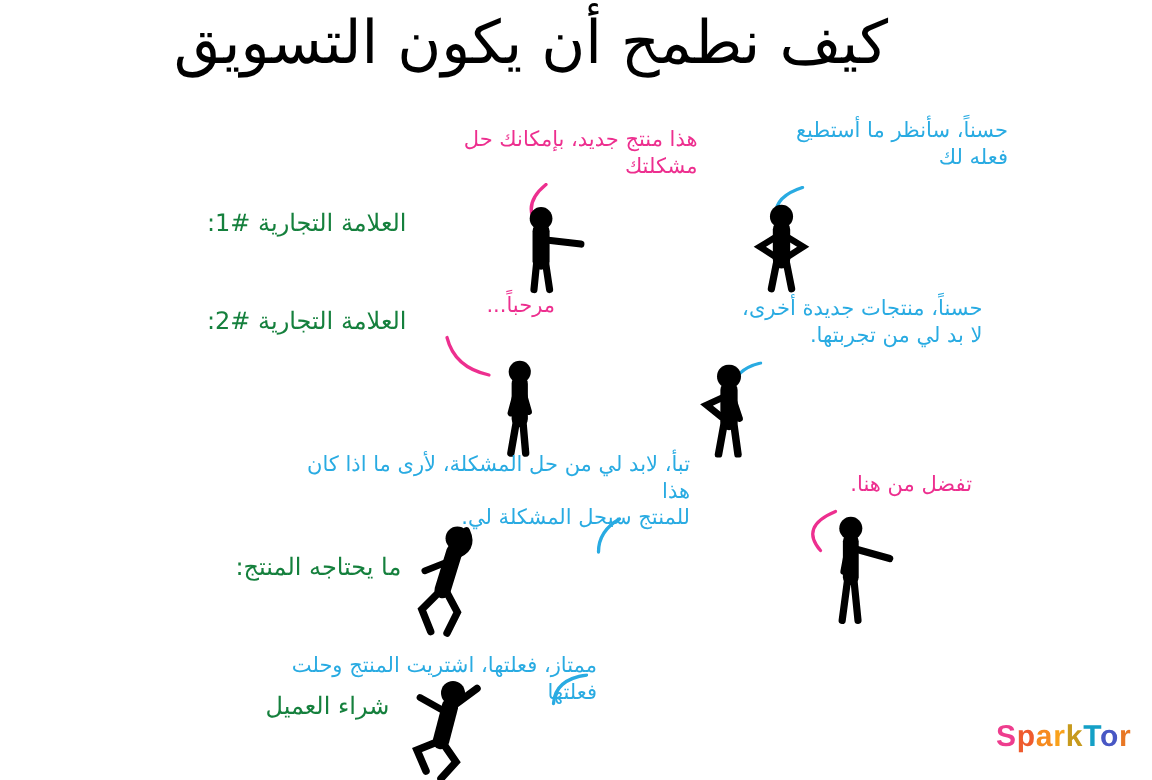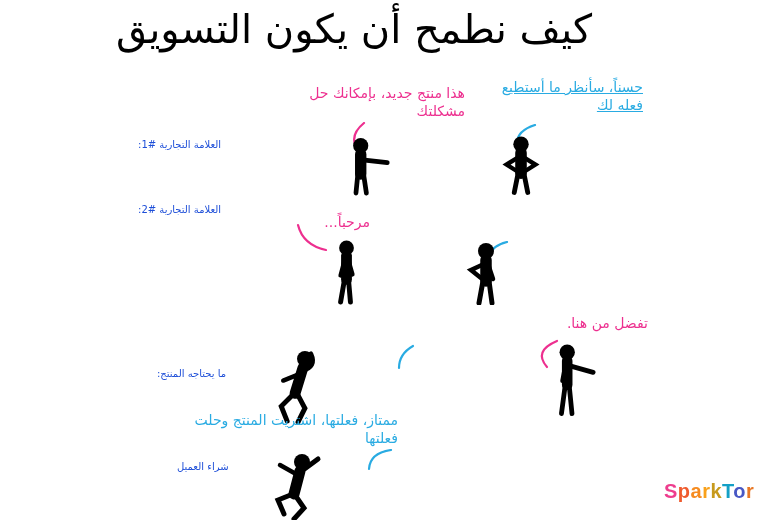--- a/index.html
+++ b/index.html
@@ -6,21 +6,21 @@
   .canvas{
     position:relative;width:768px;height:520px;background:#ffffff;
     overflow:hidden;font-family:"DejaVu Sans",sans-serif;
   }
   .title{
     position:absolute;top:6px;left:0;width:708px;text-align:center;
     direction:rtl;font-size:40px;color:#000;
     font-family:"DejaVu Serif","DejaVu Sans",serif;
   }
   .label{
-    position:absolute;direction:rtl;font-size:10px;color:#1d4ed8;white-space:nowrap;
+    position:absolute;direction:rtl;font-size:16px;color:#15803d;white-space:nowrap;
   }
   .bubble{
     position:absolute;direction:rtl;font-size:14px;line-height:1.25;
   }
   .bubble.center{}
   .bubble.right{text-align:right;}
   .pink{color:#ed2f8f;}
   .blue{color:#29abe2;}
   .u{}
   .fig,.tail{position:absolute;}
@@ -53,21 +53,21 @@
   <div class="fig" style="left:337px;top:137px;">
     <svg width="55" height="59" viewBox="0 0 58 60" fill="none" stroke="#000" stroke-linecap="round">
       <circle cx="25" cy="8" r="8" fill="#000" stroke="none"></circle>
       <path d="M25,17 L25,38" stroke-width="12"></path>
       <path d="M27,23 L53,26" stroke-width="5"></path>
       <path d="M22,38 L20,58" stroke-width="5"></path>
       <path d="M28,38 L31,58" stroke-width="5"></path>
     </svg>
   </div>
 
-  <div class="bubble blue right" style="left:485px;top:79px;width:158px;text-decoration:underline;">
+  <div class="bubble blue right" style="left:514px;top:79px;width:158px;">
     <span>حسناً، سأنظر ما أستطيع</span><br>
     <span>فعله لك</span>
   </div>
 
   <div class="tail" style="left:509px;top:124px;">
     <svg width="28" height="27" viewBox="0 0 28 27">
         <path d="M26,1 Q4,8 9,25" fill="none" stroke="#29abe2" stroke-width="2.2" stroke-linecap="round"></path>
       </svg>
   </div>
 
@@ -77,57 +77,65 @@
       <path d="M28,17 L28,38" stroke-width="12"></path>
       <path d="M26,21 L13,29 L24,36" stroke-width="4.5"></path>
       <path d="M30,21 L43,29 L32,36" stroke-width="4.5"></path>
       <path d="M25,38 L21,58" stroke-width="5"></path>
       <path d="M31,38 L35,58" stroke-width="5"></path>
     </svg>
   </div>
 
   <div class="label" style="left:138px;top:204px;">العلامة التجارية #2:</div>
 
-  <div class="bubble pink center" style="left:308px;top:214px;width:62px;">مرحباً...</div>
+  <div class="bubble pink center" style="left:308px;top:196px;width:62px;">مرحباً...</div>
 
   <div class="tail" style="left:295px;top:223px;">
     <svg width="34" height="30" viewBox="0 0 34 30">
         <path d="M3,2 Q8,22 31,27" fill="none" stroke="#ed2f8f" stroke-width="2.2" stroke-linecap="round"></path>
       </svg>
   </div>
 
   <div class="fig" style="left:327px;top:240px;">
     <svg width="39" height="65" viewBox="0 0 38 66" fill="none" stroke="#000" stroke-linecap="round">
       <circle cx="19" cy="8" r="7.5" fill="#000" stroke="none"></circle>
       <path d="M19,16 L19,40" stroke-width="11"></path>
       <path d="M17,21 L13,36" stroke-width="4.5"></path>
       <path d="M21,21 L25,35" stroke-width="4.5"></path>
       <path d="M17,40 L13,63" stroke-width="5"></path>
       <path d="M21,40 L23,63" stroke-width="5"></path>
     </svg>
   </div>
 
+  <div class="bubble blue right" style="left:445px;top:198px;width:210px;">
+    <span>حسناً، منتجات جديدة أخرى،</span><br>
+    <span>لا بد لي من تجربتها.</span>
+  </div>
 
   <div class="tail" style="left:483px;top:241px;">
     <svg width="26" height="24" viewBox="0 0 26 24">
         <path d="M24,1 Q4,6 6,22" fill="none" stroke="#29abe2" stroke-width="2.2" stroke-linecap="round"></path>
       </svg>
   </div>
 
   <div class="fig" style="left:458px;top:243px;">
     <svg width="50" height="62" viewBox="0 0 48 62" fill="none" stroke="#000" stroke-linecap="round">
       <circle cx="27" cy="8" r="8" fill="#000" stroke="none"></circle>
       <path d="M27,17 L27,38" stroke-width="11.5"></path>
       <path d="M25,21 L12,27 L22,35" stroke-width="4.5"></path>
       <path d="M29,21 L34,36" stroke-width="4.5"></path>
       <path d="M24,38 L20,60" stroke-width="5"></path>
       <path d="M30,38 L33,60" stroke-width="5"></path>
     </svg>
   </div>
 
+  <div class="bubble blue right" style="left:197px;top:302px;width:263px;">
+    <span>تبأ، لابد لي من حل المشكلة، لأرى ما اذا كان هذا</span><br>
+    <span>للمنتج سيحل المشكلة لي.</span>
+  </div>
 
   <div class="tail" style="left:395px;top:344px;">
     <svg width="22" height="26" viewBox="0 0 22 26">
         <path d="M18,2 Q4,10 4,24" fill="none" stroke="#29abe2" stroke-width="2.2" stroke-linecap="round"></path>
       </svg>
   </div>
 
   <div class="bubble pink right" style="left:552px;top:315px;width:96px;">تفضل من هنا.</div>
 
   <div class="tail" style="left:531px;top:339px;">
@@ -153,21 +161,21 @@
     <svg width="48" height="76" viewBox="0 0 50 76" fill="none" stroke="#000" stroke-linecap="round">
       <circle cx="20" cy="8" r="8" fill="#000" stroke="none"></circle>
       <path d="M20,17 L20,42" stroke-width="11"></path>
       <path d="M22,22 L47,29" stroke-width="5"></path>
       <path d="M18,22 L15,38" stroke-width="4.5"></path>
       <path d="M18,42 L14,72" stroke-width="5"></path>
       <path d="M22,42 L25,72" stroke-width="5"></path>
     </svg>
   </div>
 
-  <div class="bubble blue right" style="left:186px;top:412px;width:212px;">
+  <div class="bubble blue right" style="left:186px;top:436px;width:212px;">
     <span>ممتاز، فعلتها، اشتريت المنتج وحلت</span><br>
     <span>فعلتها</span>
   </div>
 
   <div class="tail" style="left:364px;top:449px;">
     <svg width="30" height="22" viewBox="0 0 30 22">
         <path d="M27,1 Q6,4 5,20" fill="none" stroke="#29abe2" stroke-width="2.2" stroke-linecap="round"></path>
       </svg>
   </div>
 

